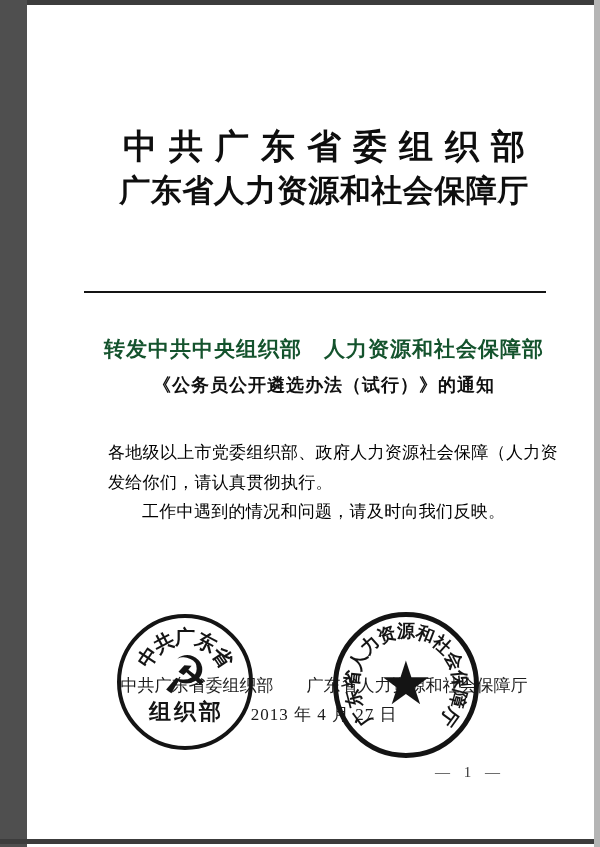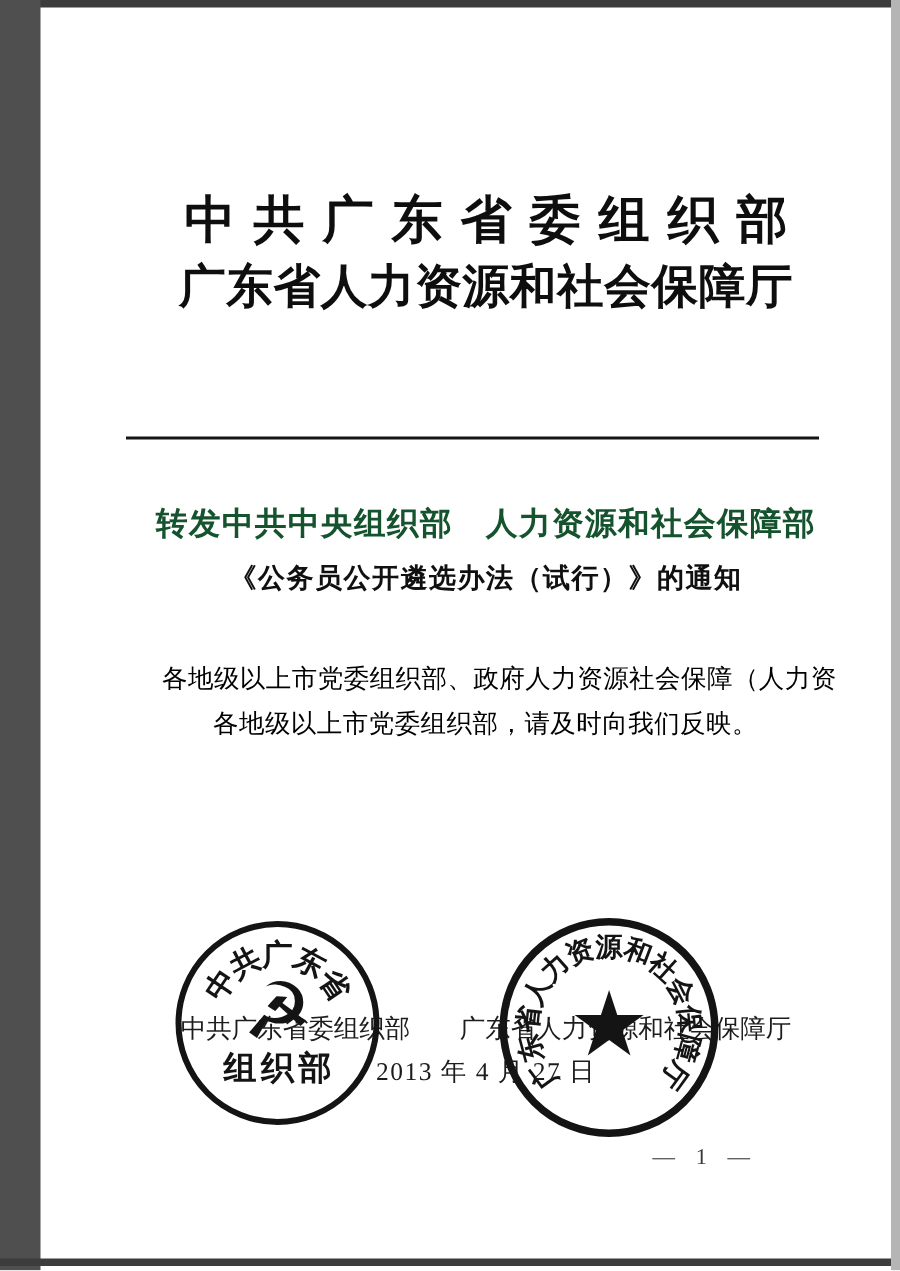--- a/index.html
+++ b/index.html
@@ -64,21 +64,22 @@
   <div class="abs issuer2">广东省人力资源和社会保障厅</div>
 
 
   <div class="abs rule"></div>
 
   <div class="abs subject1">转发中共中央组织部　人力资源和社会保障部</div>
   <div class="abs subject2">《公务员公开遴选办法（试行）》的通知</div>
 
   <div class="abs body-block">
     <div class="body-line">各地级以上市党委组织部、政府人力资源社会保障（人力资</div>
-    <div class="body-line indent">各地级以上市党委组织部，请及时向我们反映。</div>
+    <div class="body-line">发给你们，请认真贯彻执行。</div>
+    <div class="body-line indent">工作中遇到的情况和问题，请及时向我们反映。</div>
   </div>
 
   <div class="abs sig-row">
     <span>中共广东省委组织部</span>
     <span>广东省人力资源和社会保障厅</span>
   </div>
   <div class="abs date-row">2013 年 4 月 27 日</div>
 
   <div class="abs pagenum">— 1 —</div>
 

